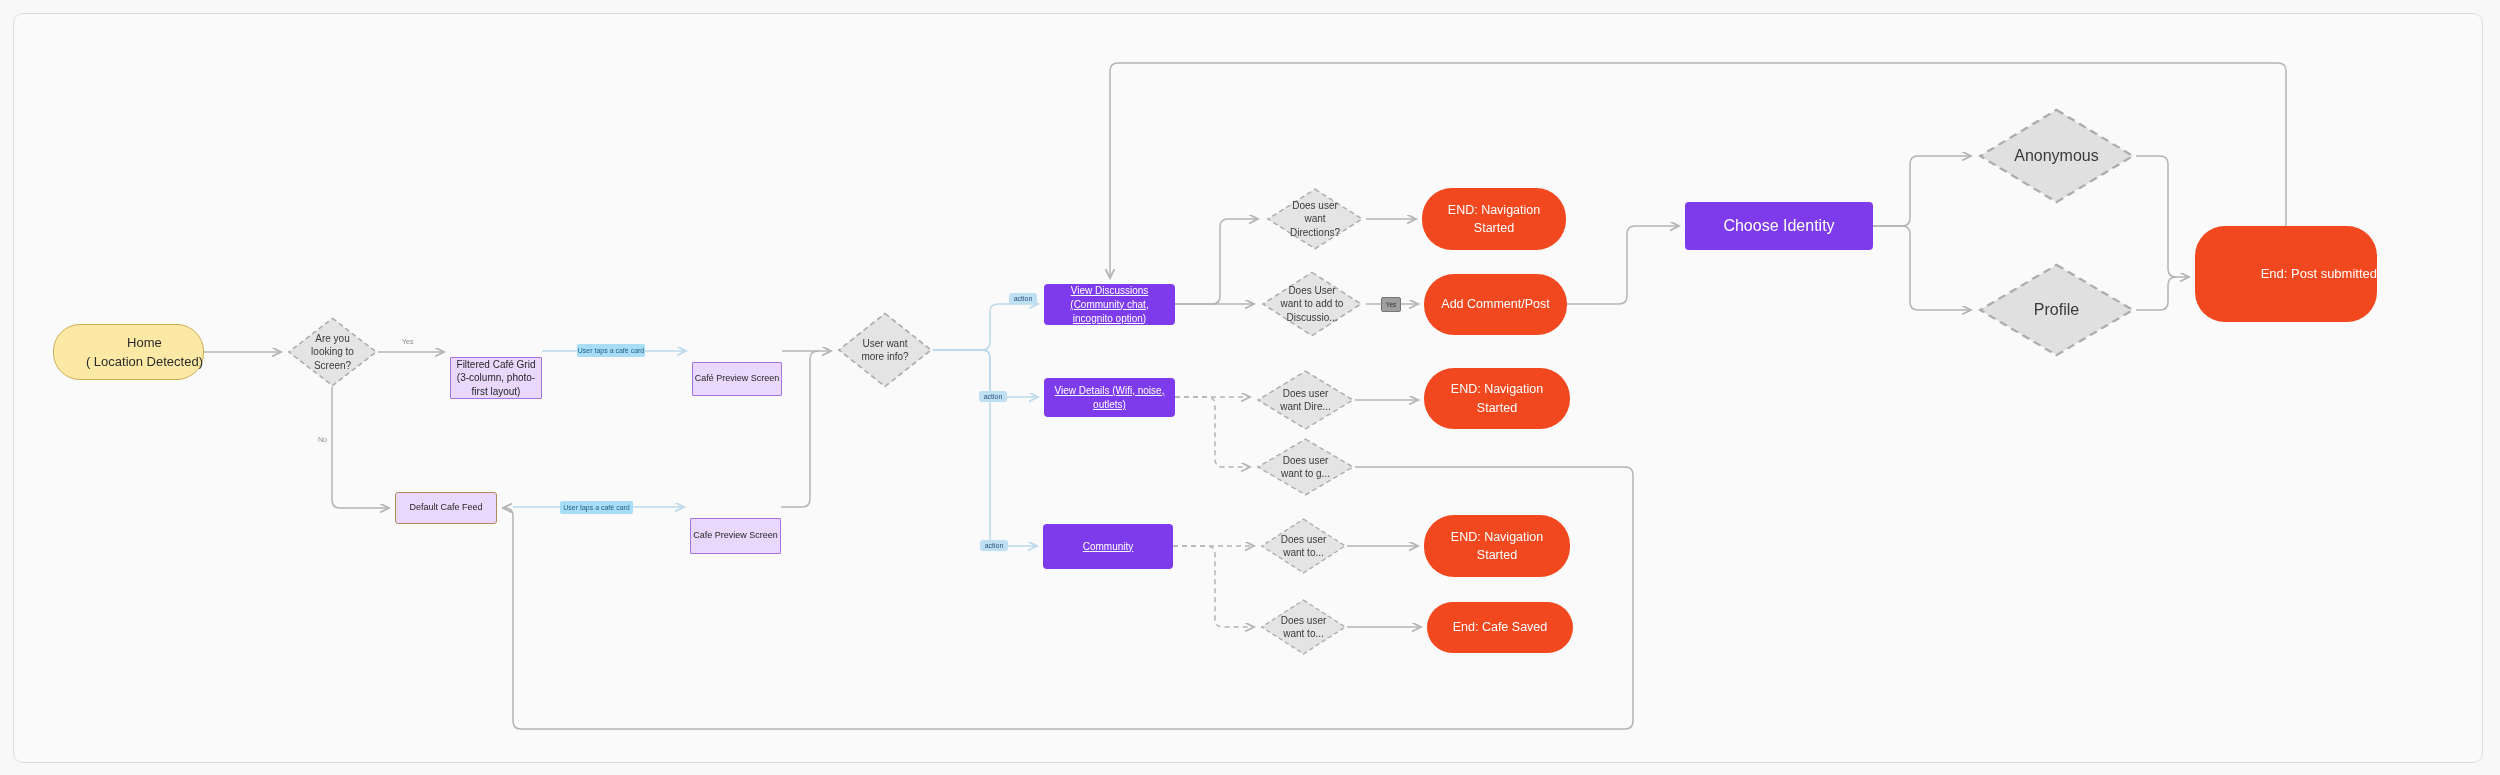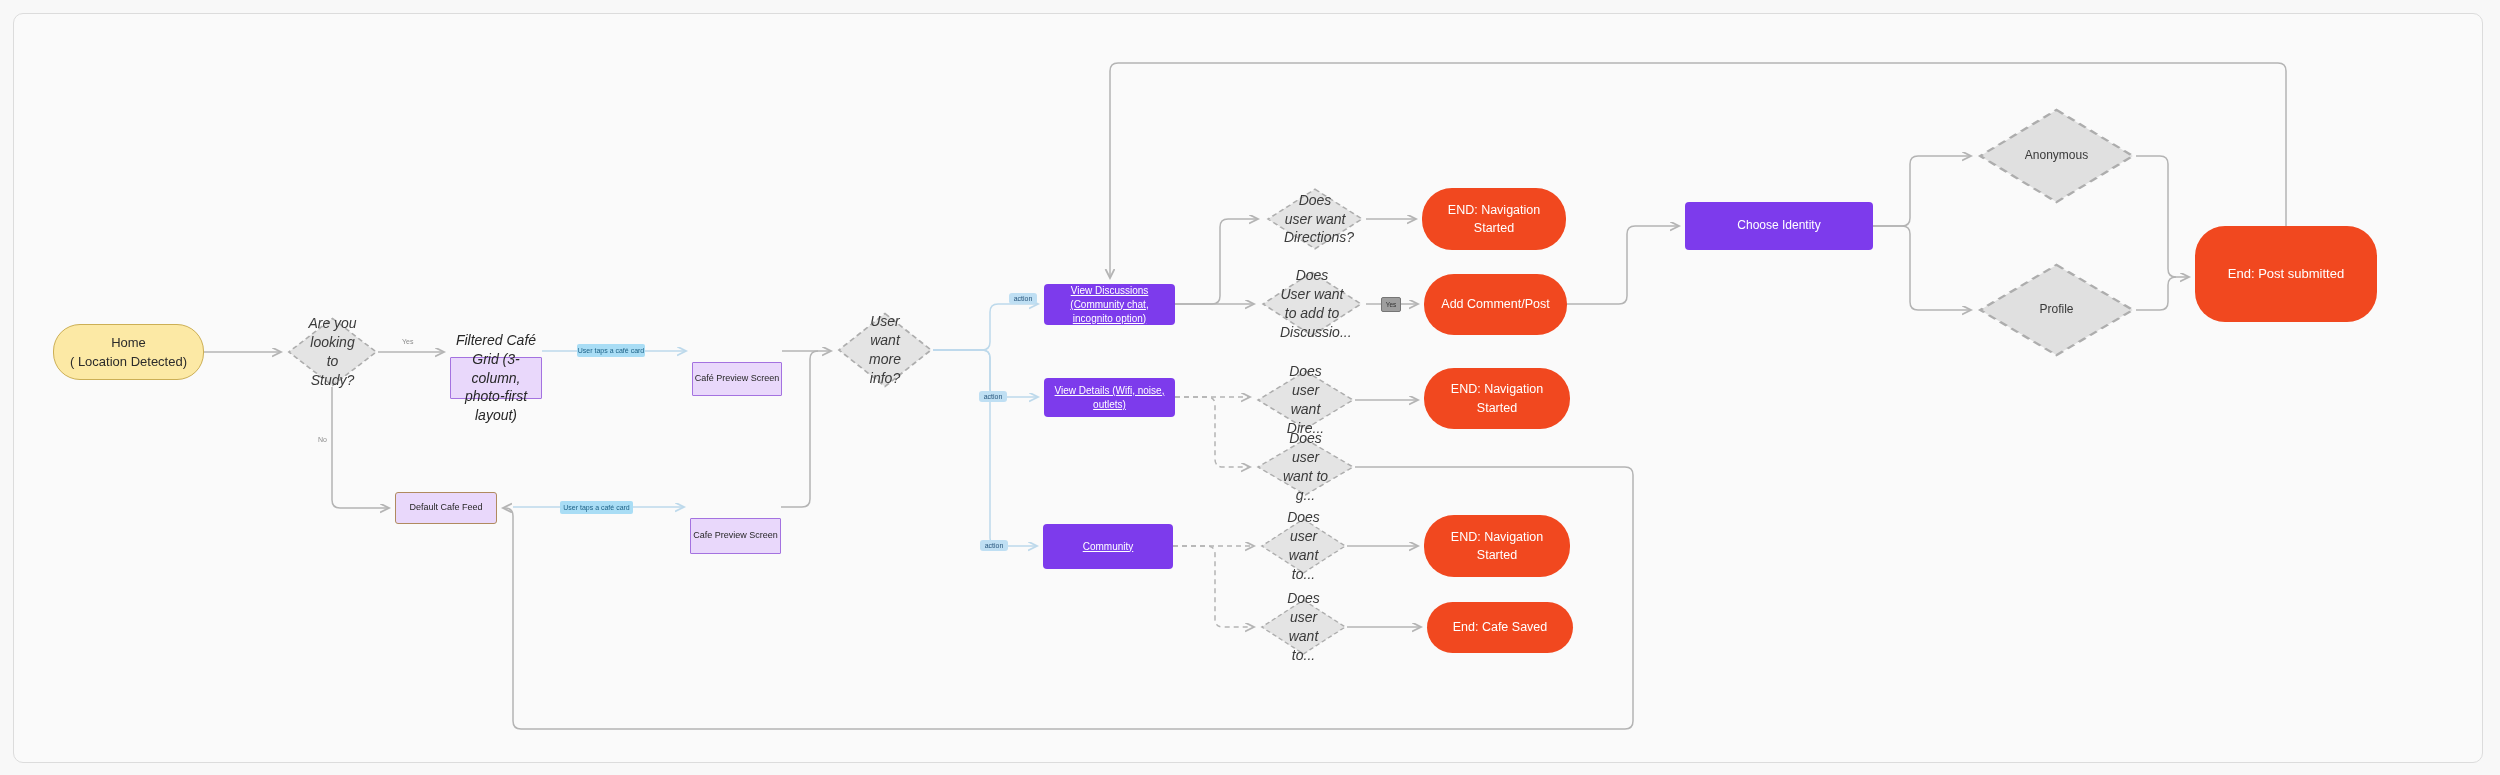--- a/index.html
+++ b/index.html
@@ -17,26 +17,26 @@
   .pill-orange{background:#f1481f;border-radius:30px;color:#fff;}
   .pill-yellow{background:#fce9a5;border:1.5px solid #ccaf55;border-radius:27px;color:#2b2b2b;}
   .diamond{color:#3a3a3a;}
   .diamond svg{position:absolute;left:0;top:0;width:100%;height:100%;}
   .edge-pill{position:absolute;display:flex;align-items:center;justify-content:center;
              font-size:7px;border-radius:2px;z-index:3;}
   .pill-blue{background:#a9ddf5;color:#1d6287;}
   .pill-action{background:#bfdff3;color:#28567c;border-radius:3px;}
   .pill-gray{background:#9e9e9e;border:1px solid #757575;color:#333;font-size:6.5px;}
   .edge-text{position:absolute;font-size:7px;color:#8c8c8c;z-index:3;}
-  .f85{font-size:14px;line-height:1.35;font-style:italic;}
+  .f85{font-size:10px;line-height:1.35;}
   .f9{font-size:9px;line-height:1.3;}
   .f95{font-size:10px;line-height:1.4;text-decoration:underline;}
-  .f12{font-size:12px;line-height:1.3;}
+  .f12{font-size:16px;line-height:1.3;}
   .f125{font-size:12.5px;line-height:1.45;}
-  .f13{font-size:13px;line-height:1.5;}
+  .f13{font-size:13px;line-height:1.5;justify-content:flex-end;}
 </style>
 </head>
 <body>
 
 <div id="canvas">
   <div id="frame"></div>
 
   <svg id="wires">
     <defs>
       <marker id="ag" markerWidth="9" markerHeight="8" refX="6" refY="3" orient="auto">
@@ -82,21 +82,21 @@
 
   <div class="node pill-yellow f13" style="left:53px;top:324px;width:151px;height:56px">
     <span class="lbl">Home
 ( Location Detected)</span>
   </div>
 
   <div class="node diamond f85" style="left:287px;top:317px;width:91px;height:70px">
     <svg viewBox="0 0 100 100" preserveAspectRatio="none">
       <polygon points="50,2 98,50 50,98 2,50" fill="#e4e4e4" stroke="#adadad" stroke-width="2" stroke-dasharray="6 4"></polygon>
       </svg>
-    <span class="lbl" style="width:58px">Are you looking to Study?</span>
+    <span class="lbl" style="width:58px">Are you looking to Screen?</span>
   </div>
 
   <div class="node diamond f85" style="left:837px;top:312px;width:96px;height:76px">
     <svg viewBox="0 0 100 100" preserveAspectRatio="none">
       <polygon points="50,2 98,50 50,98 2,50" fill="#e4e4e4" stroke="#adadad" stroke-width="2" stroke-dasharray="6 4"></polygon>
       </svg>
     <span class="lbl" style="width:60px">User want more info?</span>
   </div>
 
   <div class="node diamond f85" style="left:1266px;top:188px;width:98px;height:62px">

